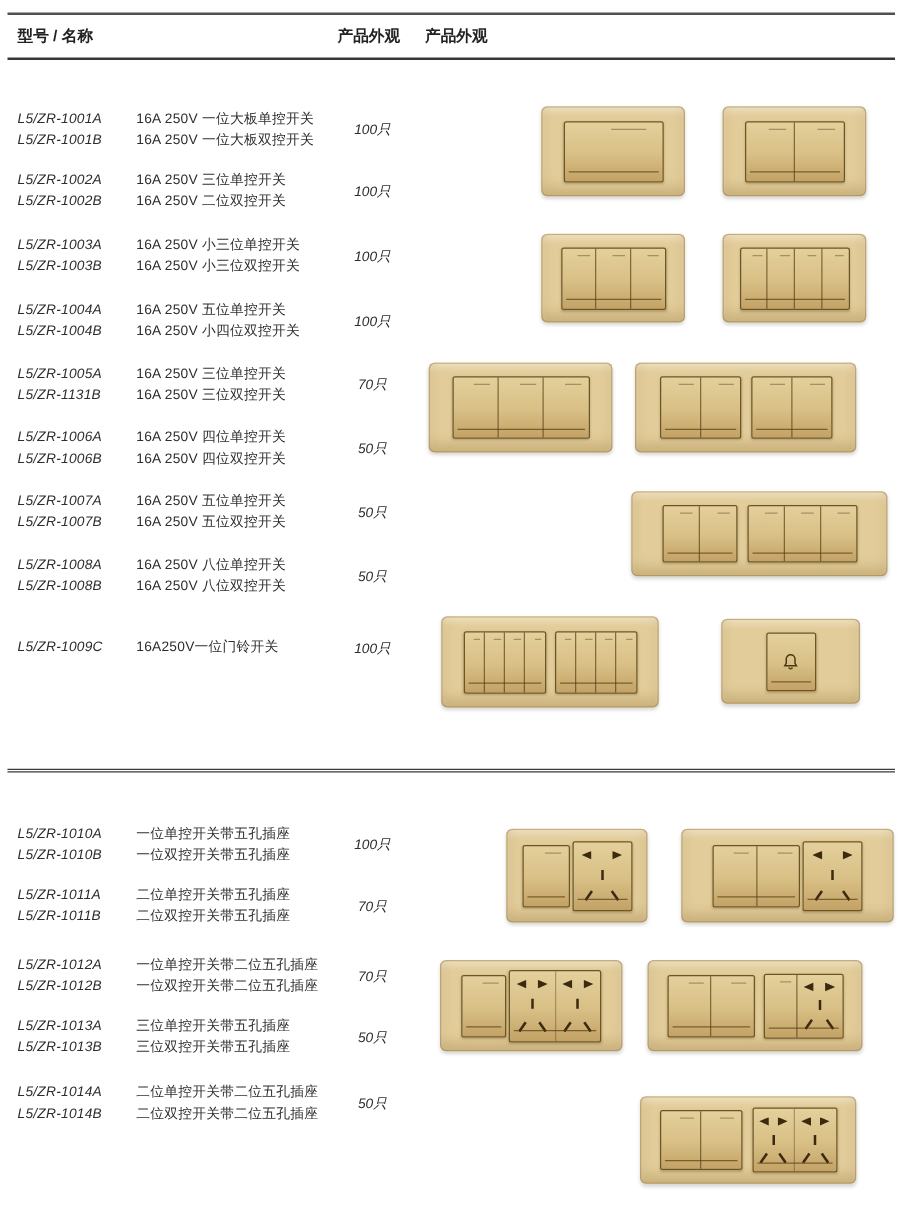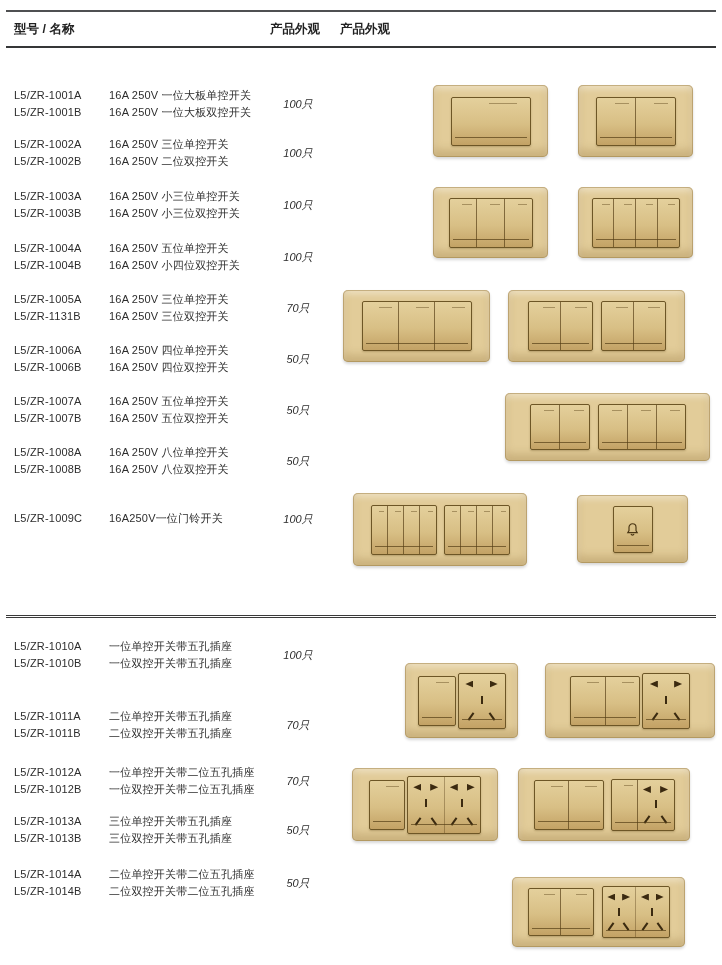--- a/index.html
+++ b/index.html
@@ -12,21 +12,21 @@
   .rule-header{top:46px;border-top:2px solid #353637;}
   .rule-section{top:615px;height:1px;border-top:1px solid #3a3a3a;border-bottom:1px solid #3a3a3a;}
   .header-row{position:absolute;top:21px;left:0;width:100%;height:18px;font-size:12.5px;font-weight:bold;color:#222;}
   .h-model{position:absolute;left:14px;}
   .h-qty{position:absolute;left:270px;}
   .h-app{position:absolute;left:340px;}
 
   .prow{position:absolute;left:14px;width:344px;height:34px;font-size:11px;}
   .prow.single{height:17px;}
   .ln{height:17px;line-height:17px;white-space:nowrap;}
-  .code{display:inline-block;width:95px;letter-spacing:.2px;}
+  .code{display:inline-block;width:95px;letter-spacing:.2px;font-style:italic;}
   .desc{letter-spacing:.2px;}
   .qty{position:absolute;left:244px;width:80px;top:50%;transform:translateY(-50%);text-align:center;font-style:italic;}
 
   
   .plate{
     position:absolute;border-radius:5px;
     background-color:#e2cc99;
     background-image:
       radial-gradient(circle at 28% 30%, rgba(255,250,235,.75) 0 1.6px, rgba(255,250,235,0) 3.6px),
       radial-gradient(circle at 72% 62%, rgba(173,142,80,.45) 0 1.8px, rgba(173,142,80,0) 4px),
@@ -117,21 +117,21 @@
     <div class="ln"><span class="code">L5/ZR-1008B</span><span class="desc">16A 250V 八位双控开关</span></div>
     <div class="qty">50只</div>
   </div>
   <div class="prow single" style="top:510px">
     <div class="ln"><span class="code">L5/ZR-1009C</span><span class="desc">16A250V一位门铃开关</span></div>
     <div class="qty">100只</div>
   </div>
 
   <div class="rule rule-section"></div>
 
-  <div class="prow" style="top:638px">
+  <div class="prow" style="top:659px">
     <div class="ln"><span class="code">L5/ZR-1010A</span><span class="desc">一位单控开关带五孔插座</span></div>
     <div class="ln"><span class="code">L5/ZR-1010B</span><span class="desc">一位双控开关带五孔插座</span></div>
     <div class="qty">100只</div>
   </div>
   <div class="prow" style="top:708px">
     <div class="ln"><span class="code">L5/ZR-1011A</span><span class="desc">二位单控开关带五孔插座</span></div>
     <div class="ln"><span class="code">L5/ZR-1011B</span><span class="desc">二位双控开关带五孔插座</span></div>
     <div class="qty">70只</div>
   </div>
   <div class="prow" style="top:764px">

